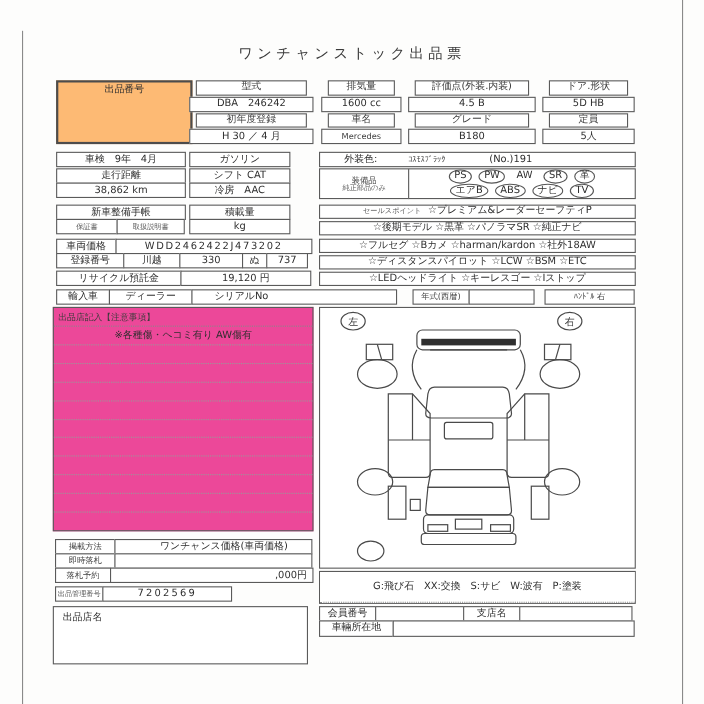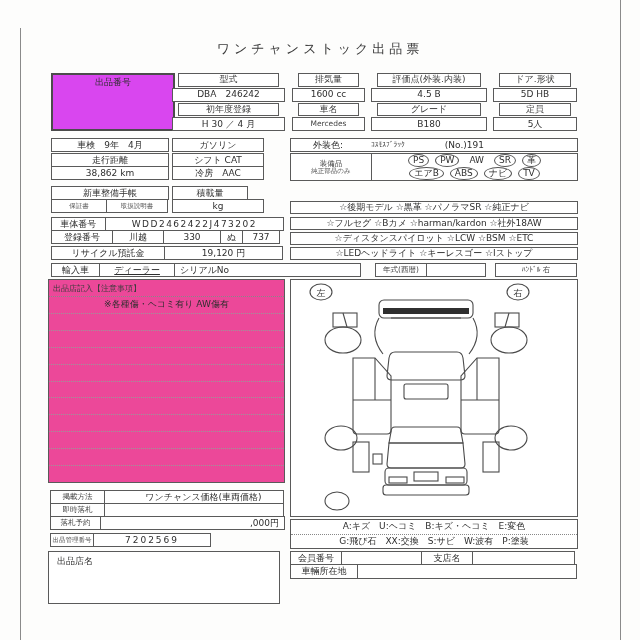--- a/index.html
+++ b/index.html
@@ -16,21 +16,21 @@
   .bd{border:1px solid #5a5a5a;}
   .rowflex{display:flex;}
   .rowflex > .cell{border:1px solid #5a5a5a;}
   .rowflex > .cell + .cell{margin-left:-1px;}
   .tcol{display:flex;flex-direction:column;}
   .tcol .cell{flex:1;}
   .tcol .hd{margin:0 6px 1px 6px;border:1px solid #5a5a5a;color:#3c3c3c;}
   .tcol .vl{border:1px solid #5a5a5a;margin-bottom:1px;}
   .small{font-size:7.5px;color:#444;}
   .tiny{font-size:6.5px;color:#555;}
-  .leftal{justify-content:flex-start;padding-left:5px;}
+  .leftal{justify-content:flex-start;padding-left:20px;}
   .rightal{justify-content:flex-end;padding-right:5px;}
   .eq{padding:1px 4px;margin:0 3px;font-size:9px;}
   .eq.circled{border:1px solid #555;border-radius:50%;}
   .note-box{border:1px solid #5a5a5a;background:#ec4899;display:flex;flex-direction:column;}
   .note-head{height:16px;border-bottom:1px dotted #888;display:flex;align-items:center;padding-left:4px;font-size:8px;color:#3c3c3c;}
   .note-line{flex:1;border-bottom:1px dotted #999;display:flex;align-items:center;justify-content:center;font-size:9px;}
   .note-line:last-child{border-bottom:none;}
   .legend-box{border:1px solid #5a5a5a;background:#fff;display:flex;flex-direction:column;}
   .legend-box .cell{flex:1;border:none;}
   .legend-box .cell:first-child{border-bottom:1px dotted #888;}
@@ -40,21 +40,21 @@
 </head>
 <body>
 
 <div class="page">
 
   <div class="abs edge" style="left:20px;top:28px;width:1px;height:612px;"></div>
   <div class="abs edge" style="left:620px;top:0;width:1px;height:640px;"></div>
 
   <div class="abs title" style="left:0;top:40px;">ワンチャンストック出品票</div>
 
-  <div class="abs" style="left:51px;top:73px;width:124px;height:58px;border:2px solid #4c4c4c;background:#d946ef;">
+  <div class="abs" style="left:51px;top:73px;width:124px;height:58px;border:2px solid #4c4c4c;background:#fdba74;">
     <div class="cell" style="height:15px;font-size:9px;background:transparent;">出品番号</div>
   </div>
 
   <div class="abs tcol" style="left:172px;top:73px;width:113px;height:59px;">
     <div class="cell hd">型式</div>
     <div class="cell vl">DBA　246242</div>
     <div class="cell hd">初年度登録</div>
     <div class="cell vl">H 30 ／ 4 月</div>
   </div>
 
@@ -81,29 +81,29 @@
 
   <div class="abs cell bd" style="left:51px;top:138px;width:118px;height:14px;">車検　9年　4月</div>
   <div class="abs cell bd" style="left:172px;top:138px;width:92px;height:14px;">ガソリン</div>
 
   <div class="abs cell bd" style="left:51px;top:153px;width:118px;height:14px;">走行距離</div>
   <div class="abs cell bd" style="left:172px;top:153px;width:92px;height:14px;">シフト CAT</div>
   <div class="abs cell bd" style="left:51px;top:166px;width:118px;height:14px;">38,862 km</div>
   <div class="abs cell bd" style="left:172px;top:166px;width:92px;height:14px;">冷房　AAC</div>
 
   <div class="abs cell bd" style="left:51px;top:186px;width:118px;height:14px;">新車整備手帳</div>
-  <div class="abs cell bd" style="left:172px;top:186px;width:76px;height:14px;text-align:right;">積載量</div>
+  <div class="abs cell bd" style="left:172px;top:186px;width:92px;height:14px;text-align:right;">積載量</div>
   <div class="abs rowflex" style="left:51px;top:199px;width:118px;height:14px;">
     <div class="cell tiny" style="width:56px;">保証書</div>
     <div class="cell tiny" style="width:62px;">取扱説明書</div>
   </div>
   <div class="abs cell bd" style="left:172px;top:199px;width:92px;height:14px;">kg</div>
 
   <div class="abs rowflex" style="left:51px;top:217px;width:233px;height:14px;">
-    <div class="cell" style="width:62px;">車体番号</div>
+    <div class="cell" style="width:62px;">車両価格</div>
     <div class="cell vin" style="width:204px;">WDD2462422J473202</div>
   </div>
   <div class="abs rowflex" style="left:51px;top:230px;width:233px;height:14px;">
     <div class="cell" style="width:62px;">登録番号</div>
     <div class="cell" style="width:52px;">川越</div>
     <div class="cell" style="width:58px;">330</div>
     <div class="cell" style="width:23px;">ぬ</div>
     <div class="cell" style="width:38px;">737</div>
   </div>
   <div class="abs rowflex" style="left:51px;top:246px;width:233px;height:14px;">
@@ -134,28 +134,32 @@
       </div>
       <div style="display:flex;align-items:center;">
         <span class="eq circled">エアB</span>
         <span class="eq circled">ABS</span>
         <span class="eq circled">ナビ</span>
         <span class="eq circled">TV</span>
       </div>
     </div>
   </div>
 
+  <div class="abs cell bd" style="left:290px;top:186px;width:288px;height:13px;">
+    <span class="tiny" style="margin-right:6px;">セールスポイント</span>
+    <span>☆プレミアム&amp;レーダーセーフティP</span>
+  </div>
   <div class="abs cell bd" style="left:290px;top:201px;width:288px;height:13px;">☆後期モデル ☆黒革 ☆パノラマSR ☆純正ナビ</div>
   <div class="abs cell bd" style="left:290px;top:217px;width:288px;height:13px;">☆フルセグ ☆Bカメ ☆harman/kardon ☆社外18AW</div>
   <div class="abs cell bd" style="left:290px;top:232px;width:288px;height:13px;">☆ディスタンスパイロット ☆LCW ☆BSM ☆ETC</div>
   <div class="abs cell bd" style="left:290px;top:247px;width:288px;height:13px;">☆LEDヘッドライト ☆キーレスゴー ☆Iストップ</div>
 
   <div class="abs rowflex" style="left:51px;top:263px;width:310px;height:14px;">
     <div class="cell" style="width:50px;">輸入車</div>
-    <div class="cell" style="width:77px;text-decoration:underline;">ディーラー</div>
+    <div class="cell" style="width:77px;">ディーラー</div>
     <div class="cell leftal" style="width:190px;">シリアルNo</div>
   </div>
   <div class="abs rowflex" style="left:375px;top:263px;width:112px;height:14px;">
     <div class="cell small" style="width:52px;">年式(西暦)</div>
     <div class="cell" style="width:60px;"></div>
   </div>
   <div class="abs cell bd small" style="left:495px;top:263px;width:82px;height:14px;">ﾊﾝﾄﾞﾙ 右</div>
 
   <div class="abs note-box" style="left:48px;top:279px;width:237px;height:204px;">
     <div class="note-head">出品店記入【注意事項】</div>
@@ -222,21 +226,20 @@
       <rect x="98" y="197" width="18" height="6"></rect>
       <rect x="123" y="192" width="24" height="9"></rect>
       <rect x="155" y="197" width="18" height="6"></rect>
       <rect x="92" y="205" width="86" height="10" rx="3"></rect>
 
       <ellipse cx="46" cy="221" rx="12" ry="9"></ellipse>
     </svg>
   </div>
 
   <div class="abs legend-box" style="left:290px;top:519px;width:288px;height:30px;">
-    <div class="cell">A:キズ　U:ヘコミ　B:キズ・ヘコミ　E:変色</div>
     <div class="cell">G:飛び石　XX:交換　S:サビ　W:波有　P:塗装</div>
   </div>
 
   <div class="abs rowflex" style="left:50px;top:490px;width:235px;height:14px;">
     <div class="cell small" style="width:55px;">掲載方法</div>
     <div class="cell" style="width:180px;padding-left:19px;">ワンチャンス価格(車両価格)</div>
   </div>
   <div class="abs rowflex" style="left:50px;top:503px;width:235px;height:14px;">
     <div class="cell small" style="width:55px;">即時落札</div>
     <div class="cell" style="width:180px;"></div>

